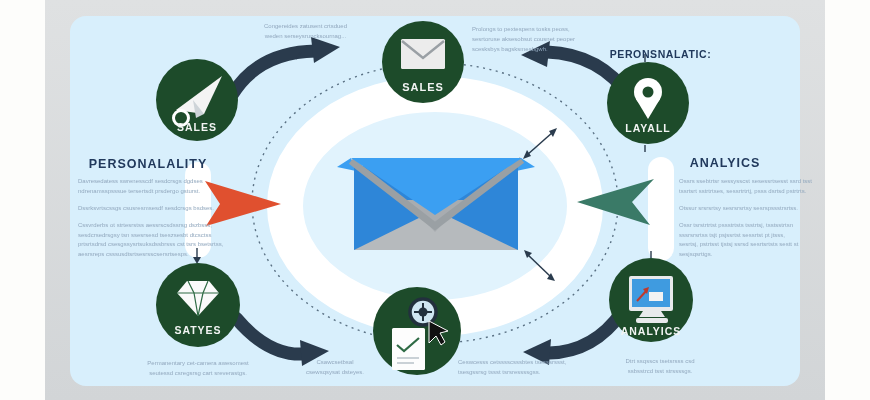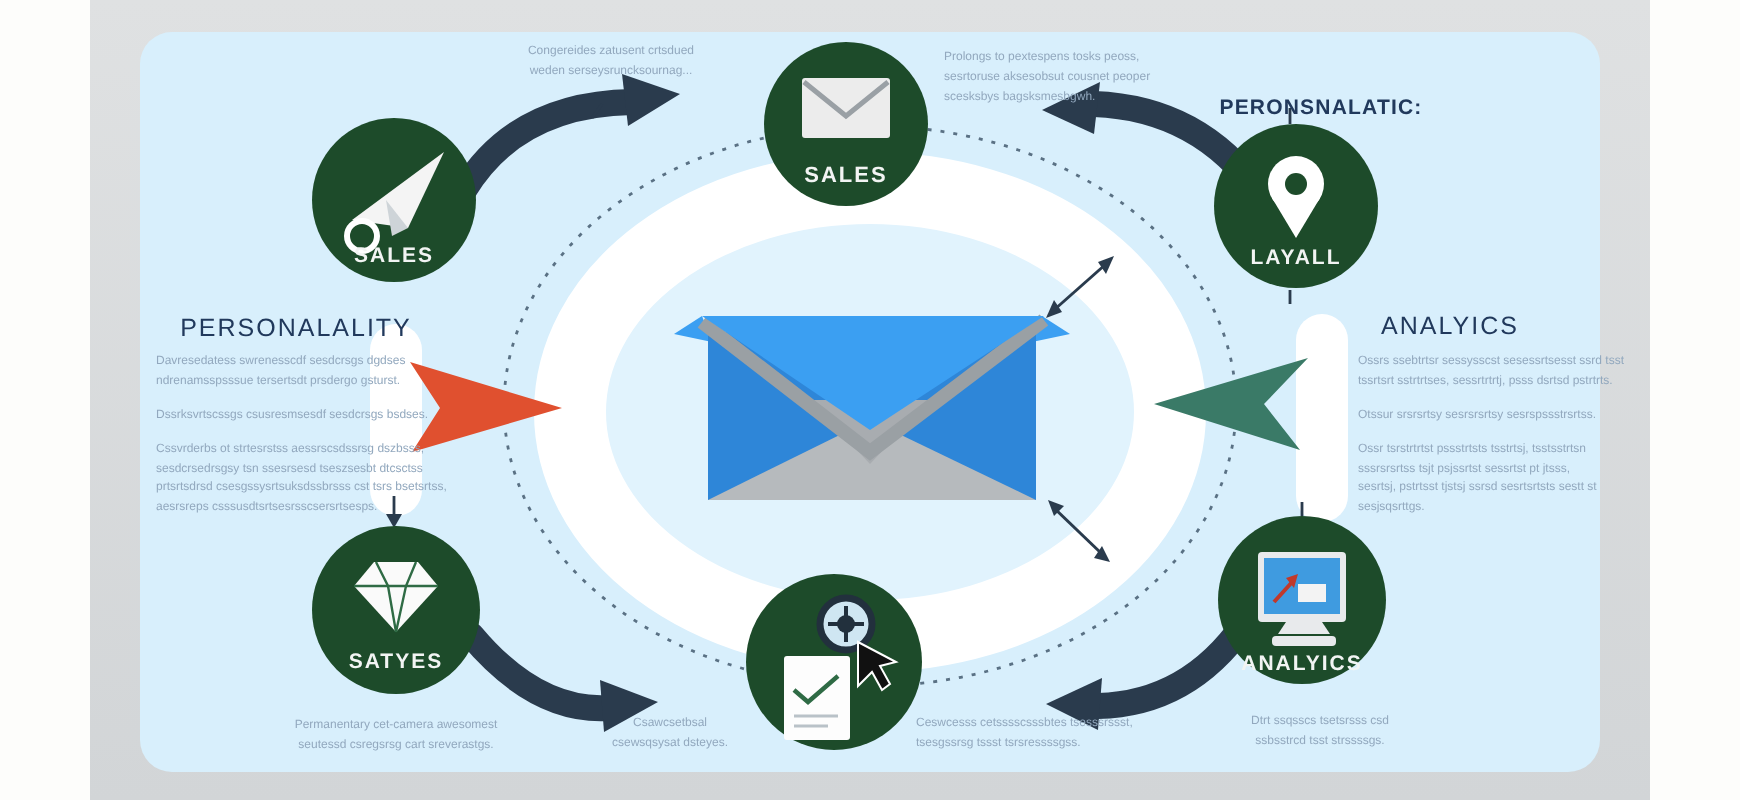--- a/index.html
+++ b/index.html
@@ -5,21 +5,21 @@
   html,body{margin:0;padding:0;}
   .page{position:relative;width:870px;height:400px;background:#fdfdfb;overflow:hidden;
         font-family:"Liberation Sans",sans-serif;}
   .frame{position:absolute;left:45px;top:0;width:780px;height:400px;
          background:linear-gradient(#dfe1e2,#d2d5d7);}
   .panel{position:absolute;left:70px;top:16px;width:730px;height:370px;
          border-radius:16px;background:#d8effc;}
   .layer{position:absolute;left:0;top:0;}
   .txt{position:absolute;color:#21395c;}
   .h-small{font-size:10.5px;font-weight:bold;letter-spacing:.6px;text-align:center;}
-  .h-side{font-size:12.5px;font-weight:normal;letter-spacing:1px;}
+  .h-side{font-size:12.5px;font-weight:bold;letter-spacing:1px;}
   .note{font-size:6px;color:#92a8be;line-height:1.65;}
   .note .ln{display:block;white-space:nowrap;}
   .note.center{text-align:center;}
   .para{margin:0 0 7px 0;}
   svg text{font-family:"Liberation Sans",sans-serif;}
 </style>
 </head>
 <body>
 
 <div class="page">

